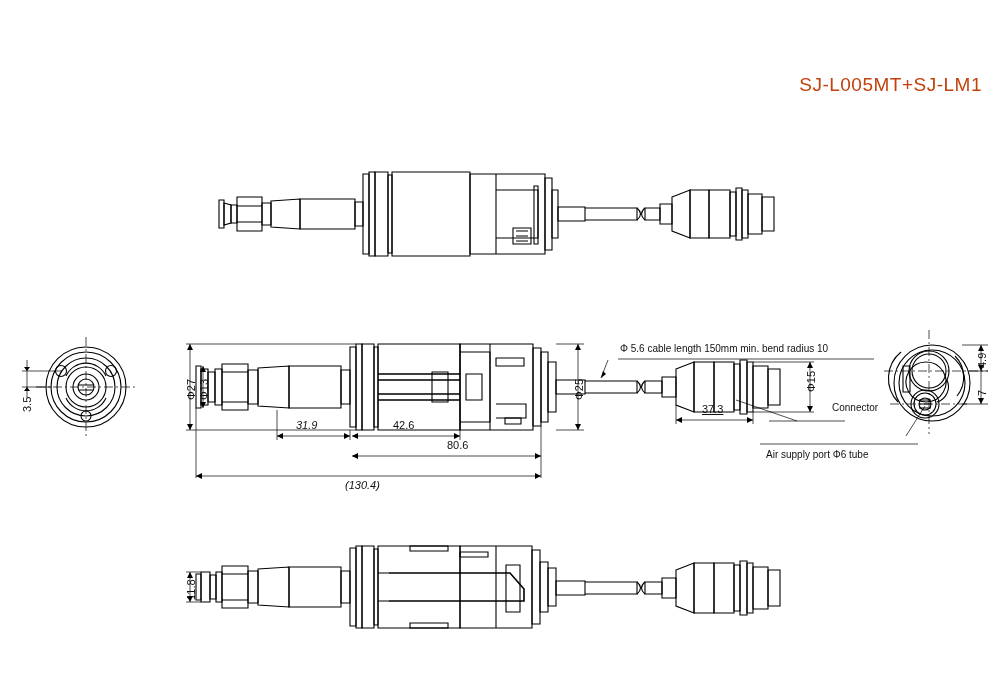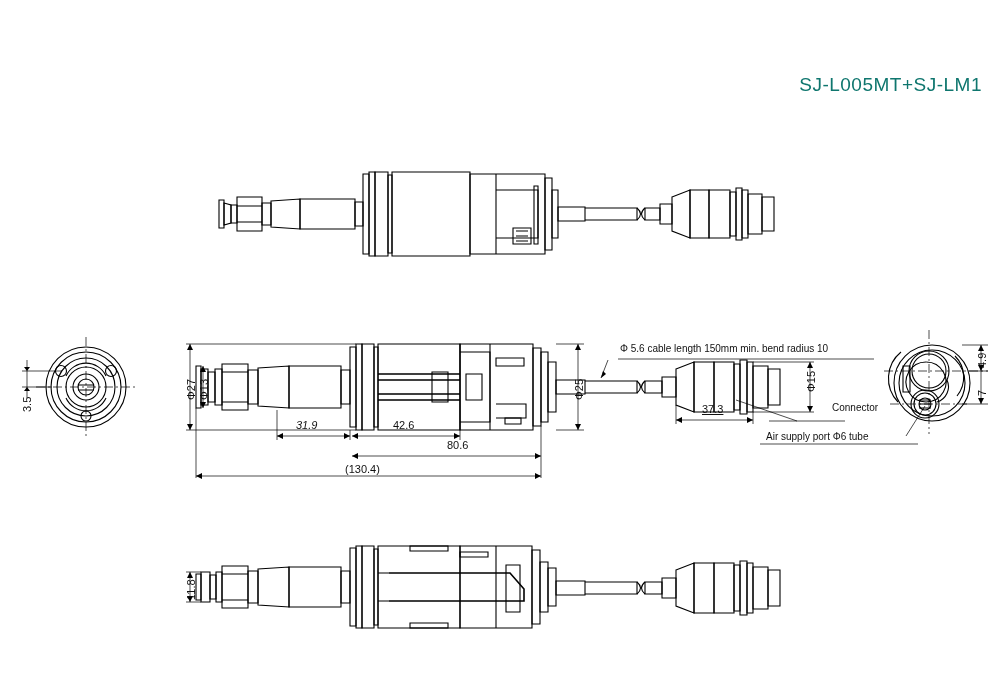--- a/index.html
+++ b/index.html
@@ -1,20 +1,20 @@
 <!DOCTYPE html>
 <html><head>
 <meta charset="utf-8">
 <style>
   html,body{margin:0;padding:0;background:#ffffff;}
   body{width:1000px;height:700px;position:relative;overflow:hidden;
        font-family:"Liberation Sans",sans-serif;color:#000;}
   .stage{position:absolute;inset:0;}
   svg{position:absolute;left:0;top:0;}
-  .title{position:absolute;right:18px;top:74px;font-size:19px;letter-spacing:.5px;color:#0f766e;white-space:nowrap;}
+  .title{position:absolute;right:18px;top:74px;font-size:19px;letter-spacing:.5px;color:#c2410c;white-space:nowrap;}
   .lbl{position:absolute;font-size:11px;color:#111;white-space:nowrap;line-height:1;}
   .lbl.rot{transform-origin:left top;transform:rotate(-90deg);}
   .lbl.sm{font-size:10px;}
 </style>
 </head>
 <body>
 
 <div class="stage">
 
   <div class="title">SJ-L005MT+SJ-LM1</div>
@@ -304,26 +304,26 @@
         <path d="M190 572 L190 602"></path>
         <path d="M190 572 L187 578 L193 578 Z" fill="#000" stroke="none"></path>
         <path d="M190 602 L187 596 L193 596 Z" fill="#000" stroke="none"></path>
       </g>
 
     </g>
   </svg>
 
   <div class="lbl sm" style="left:620px;top:344px;">Φ 5.6  cable length 150mm  min. bend radius 10</div>
   <div class="lbl sm" style="left:832px;top:403px;">Connector</div>
-  <div class="lbl sm" style="left:766px;top:432px;">Air supply port Φ6 tube</div>
+  <div class="lbl sm" style="left:766px;top:450px;">Air supply port Φ6 tube</div>
 
   <div class="lbl" style="left:296px;top:420px;font-style:italic;">31.9</div>
   <div class="lbl" style="left:393px;top:420px;text-align:right;">42.6</div>
   <div class="lbl" style="left:447px;top:440px;">80.6</div>
-  <div class="lbl" style="left:345px;top:464px;">(130.4)</div>
+  <div class="lbl" style="left:345px;top:480px;font-style:italic;">(130.4)</div>
   <div class="lbl" style="left:702px;top:404px;text-decoration:underline;">37.3</div>
 
   <div class="lbl rot" style="left:186px;top:400px;">Φ27</div>
   <div class="lbl rot" style="left:199px;top:400px;">Φ13</div>
   <div class="lbl rot" style="left:574px;top:400px;">Φ25</div>
   <div class="lbl rot" style="left:806px;top:392px;">Φ15</div>
 
   <div class="lbl rot" style="left:22px;top:412px;">3.5</div>
   <div class="lbl rot" style="left:977px;top:368px;">4.9</div>
   <div class="lbl rot" style="left:977px;top:396px;">7</div>

